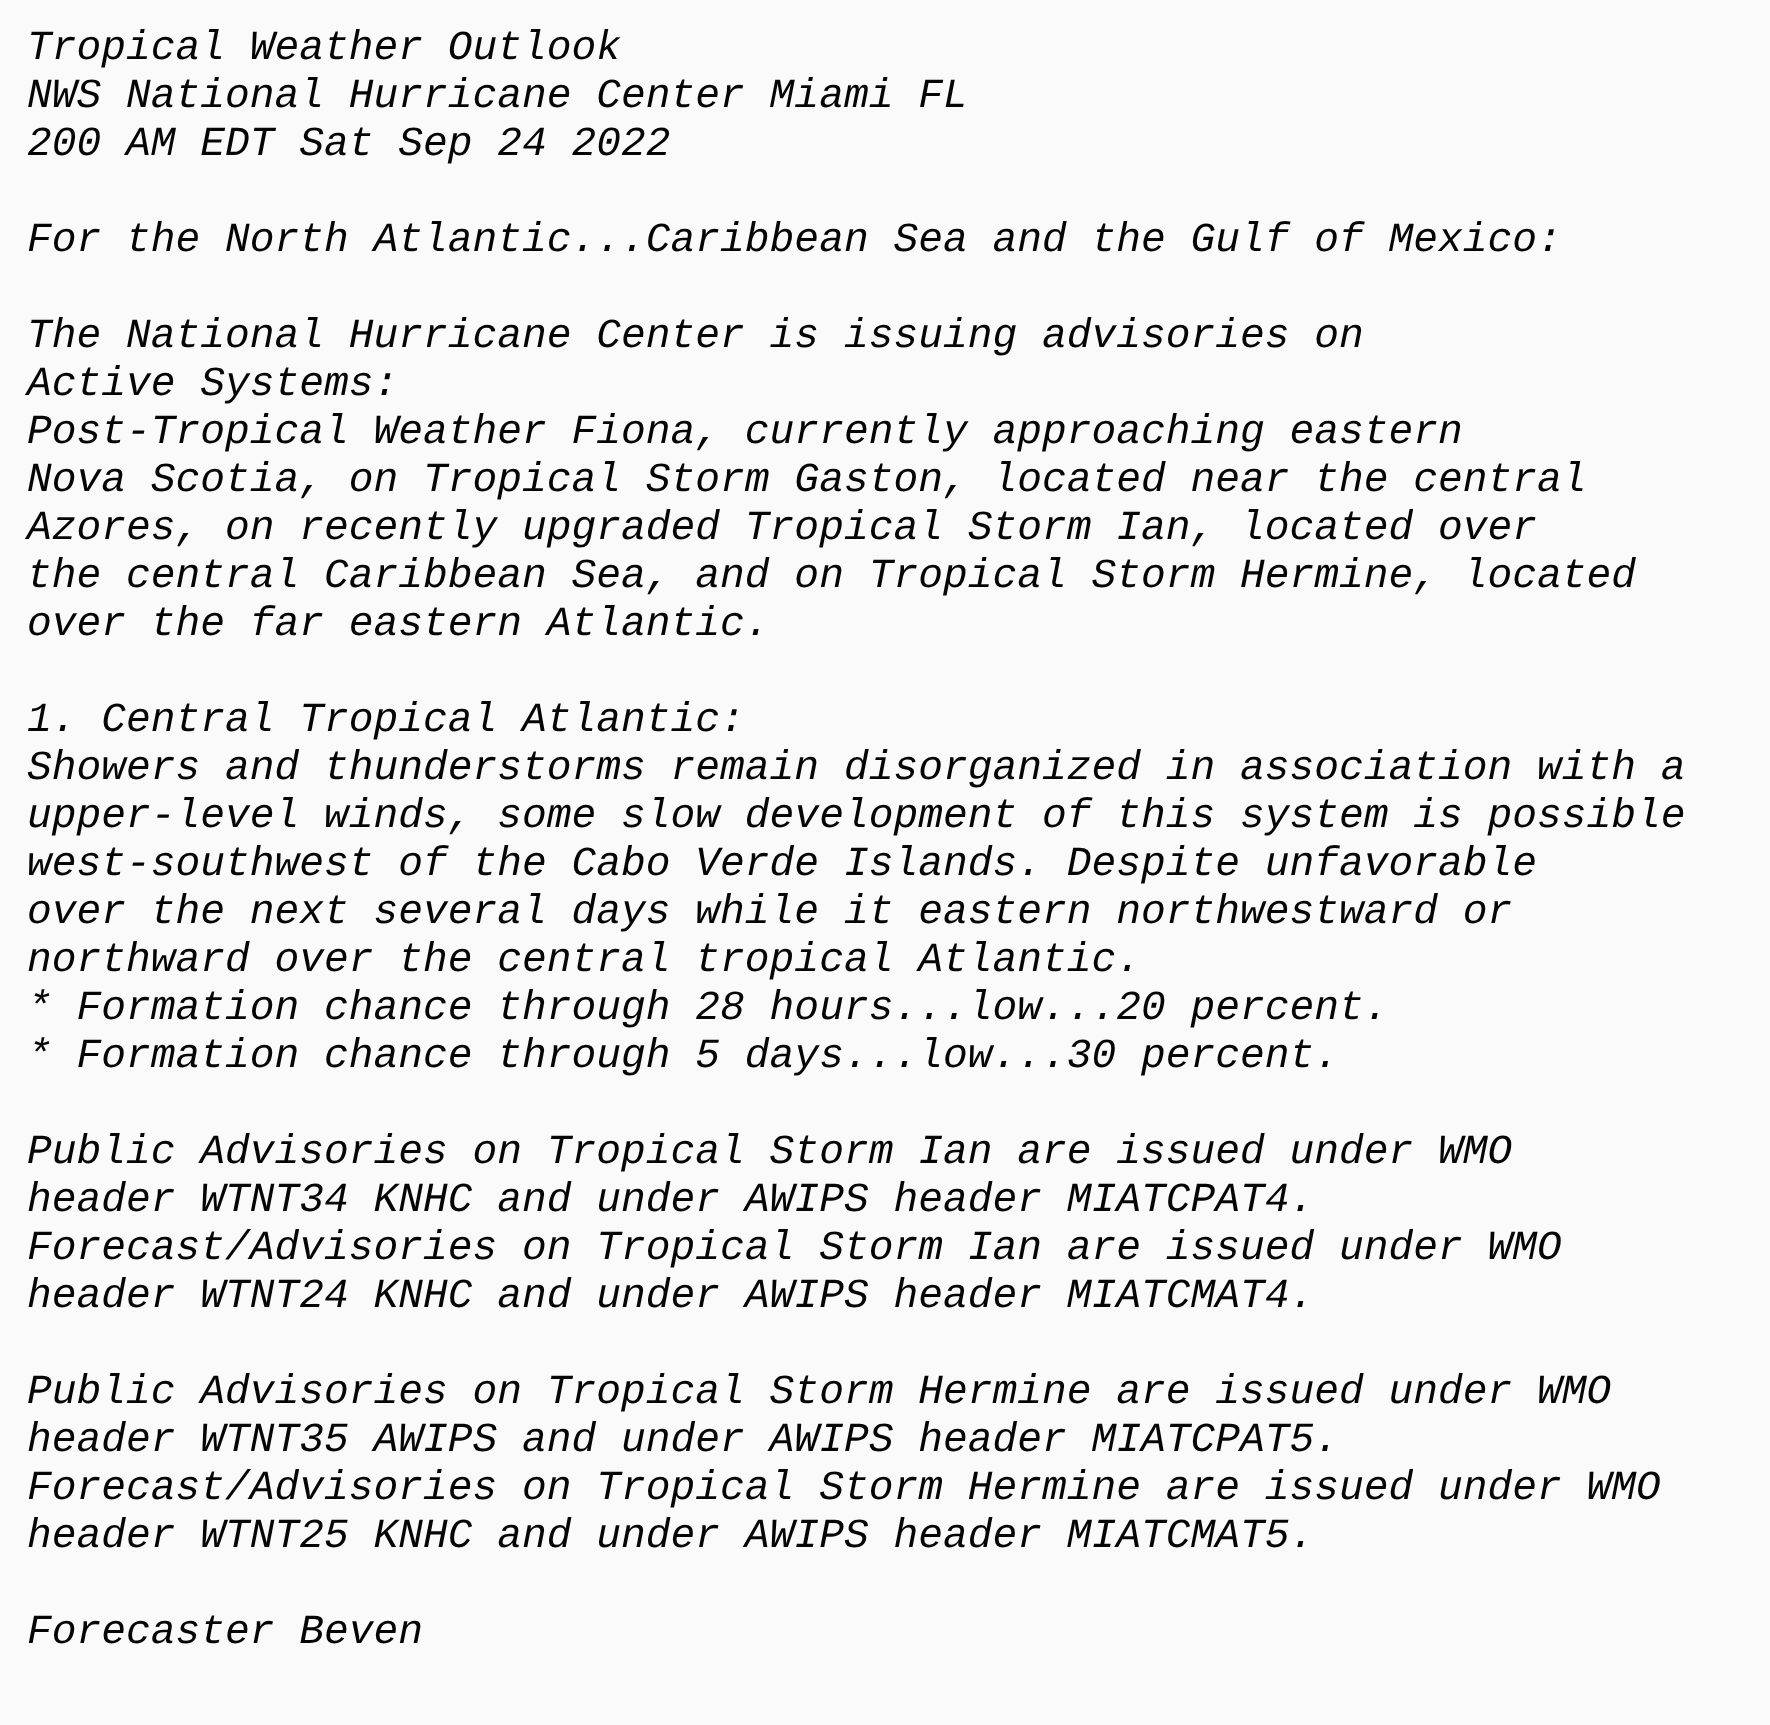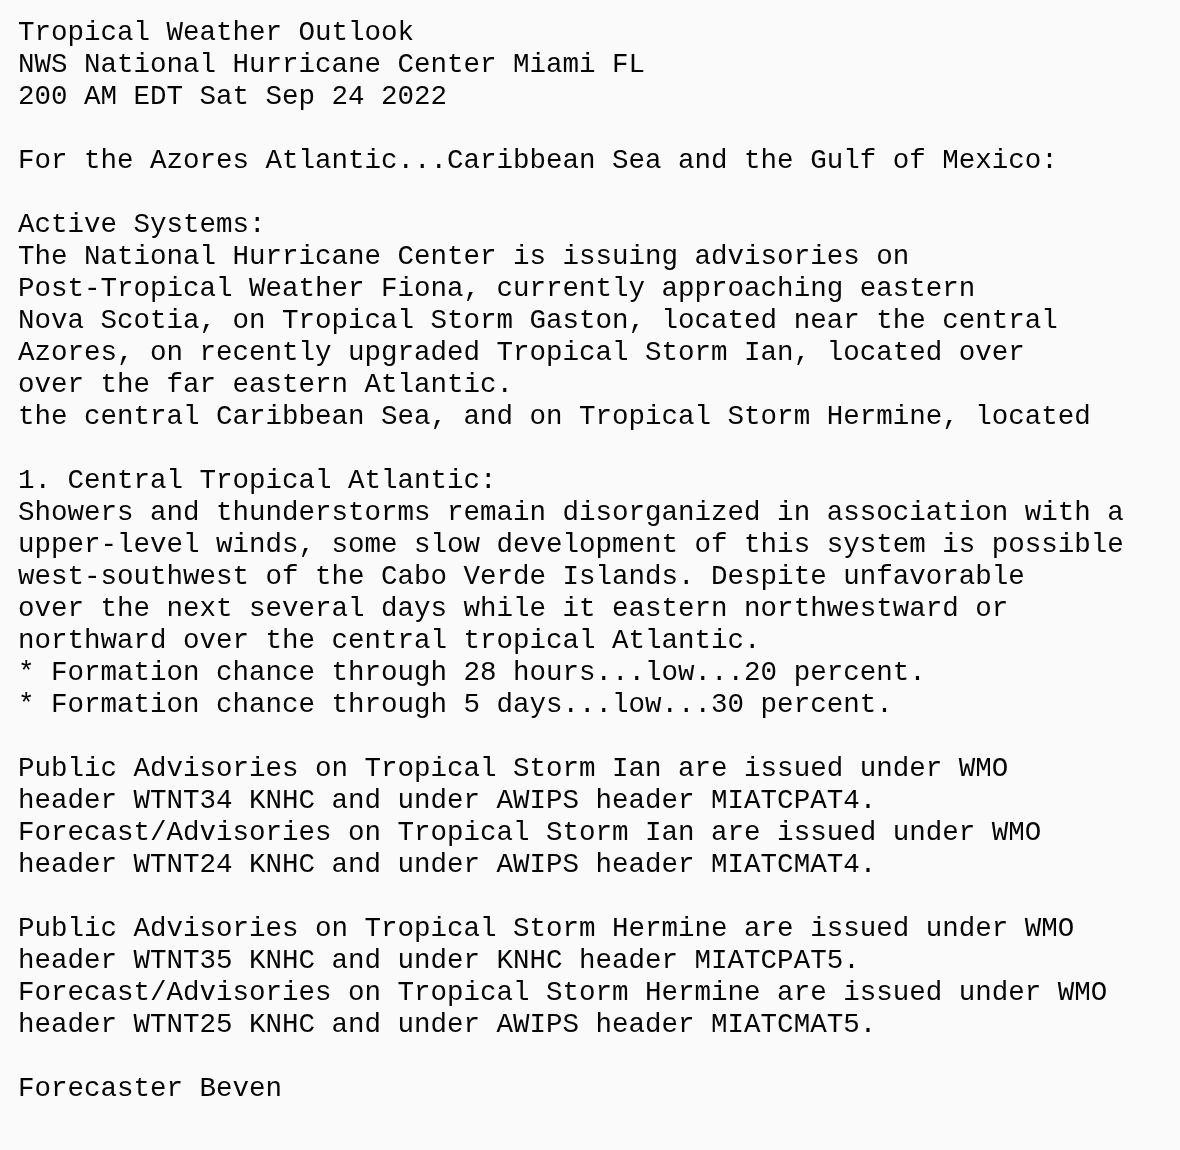--- a/index.html
+++ b/index.html
@@ -17,45 +17,46 @@
     line-height: 32px;
     font-weight: 400;
     color: #050505;
     letter-spacing: 0;
   }
   .block { margin: 0 0 32px 0; }
   .block:last-child { margin-bottom: 17px; }
   .line {
     white-space: pre;
     min-height: 32px;
+    font-style: italic;
   }
 </style>
 </head>
 <body>
 
 <main class="doc">
 
   <section class="block">
     <div class="line">Tropical Weather Outlook</div>
     <div class="line">NWS National Hurricane Center Miami FL</div>
     <div class="line">200 AM EDT Sat Sep 24 2022</div>
   </section>
 
   <section class="block">
-    <div class="line">For the Azores Atlantic...Caribbean Sea and the Gulf of Mexico:</div>
+    <div class="line">For the North Atlantic...Caribbean Sea and the Gulf of Mexico:</div>
   </section>
 
   <section class="block">
+    <div class="line">The National Hurricane Center is issuing advisories on</div>
     <div class="line">Active Systems:</div>
-    <div class="line">The National Hurricane Center is issuing advisories on</div>
     <div class="line">Post-Tropical Weather Fiona, currently approaching eastern</div>
     <div class="line">Nova Scotia, on Tropical Storm Gaston, located near the central</div>
     <div class="line">Azores, on recently upgraded Tropical Storm Ian, located over</div>
+    <div class="line">the central Caribbean Sea, and on Tropical Storm Hermine, located</div>
     <div class="line">over the far eastern Atlantic.</div>
-    <div class="line">the central Caribbean Sea, and on Tropical Storm Hermine, located</div>
   </section>
 
   <section class="block">
     <div class="line">1. Central Tropical Atlantic:</div>
     <div class="line">Showers and thunderstorms remain disorganized in association with a</div>
     <div class="line">upper-level winds, some slow development of this system is possible</div>
     <div class="line">west-southwest of the Cabo Verde Islands. Despite unfavorable</div>
     <div class="line">over the next several days while it eastern northwestward or</div>
     <div class="line">northward over the central tropical Atlantic.</div>
     <div class="line">* Formation chance through 28 hours...low...20 percent.</div>
@@ -64,21 +65,21 @@
 
   <section class="block">
     <div class="line">Public Advisories on Tropical Storm Ian are issued under WMO</div>
     <div class="line">header WTNT34 KNHC and under AWIPS header MIATCPAT4.</div>
     <div class="line">Forecast/Advisories on Tropical Storm Ian are issued under WMO</div>
     <div class="line">header WTNT24 KNHC and under AWIPS header MIATCMAT4.</div>
   </section>
 
   <section class="block">
     <div class="line">Public Advisories on Tropical Storm Hermine are issued under WMO</div>
-    <div class="line">header WTNT35 KNHC and under KNHC header MIATCPAT5.</div>
+    <div class="line">header WTNT35 AWIPS and under AWIPS header MIATCPAT5.</div>
     <div class="line">Forecast/Advisories on Tropical Storm Hermine are issued under WMO</div>
     <div class="line">header WTNT25 KNHC and under AWIPS header MIATCMAT5.</div>
   </section>
 
   <section class="block">
     <div class="line">Forecaster Beven</div>
   </section>
 
 </main>
 

